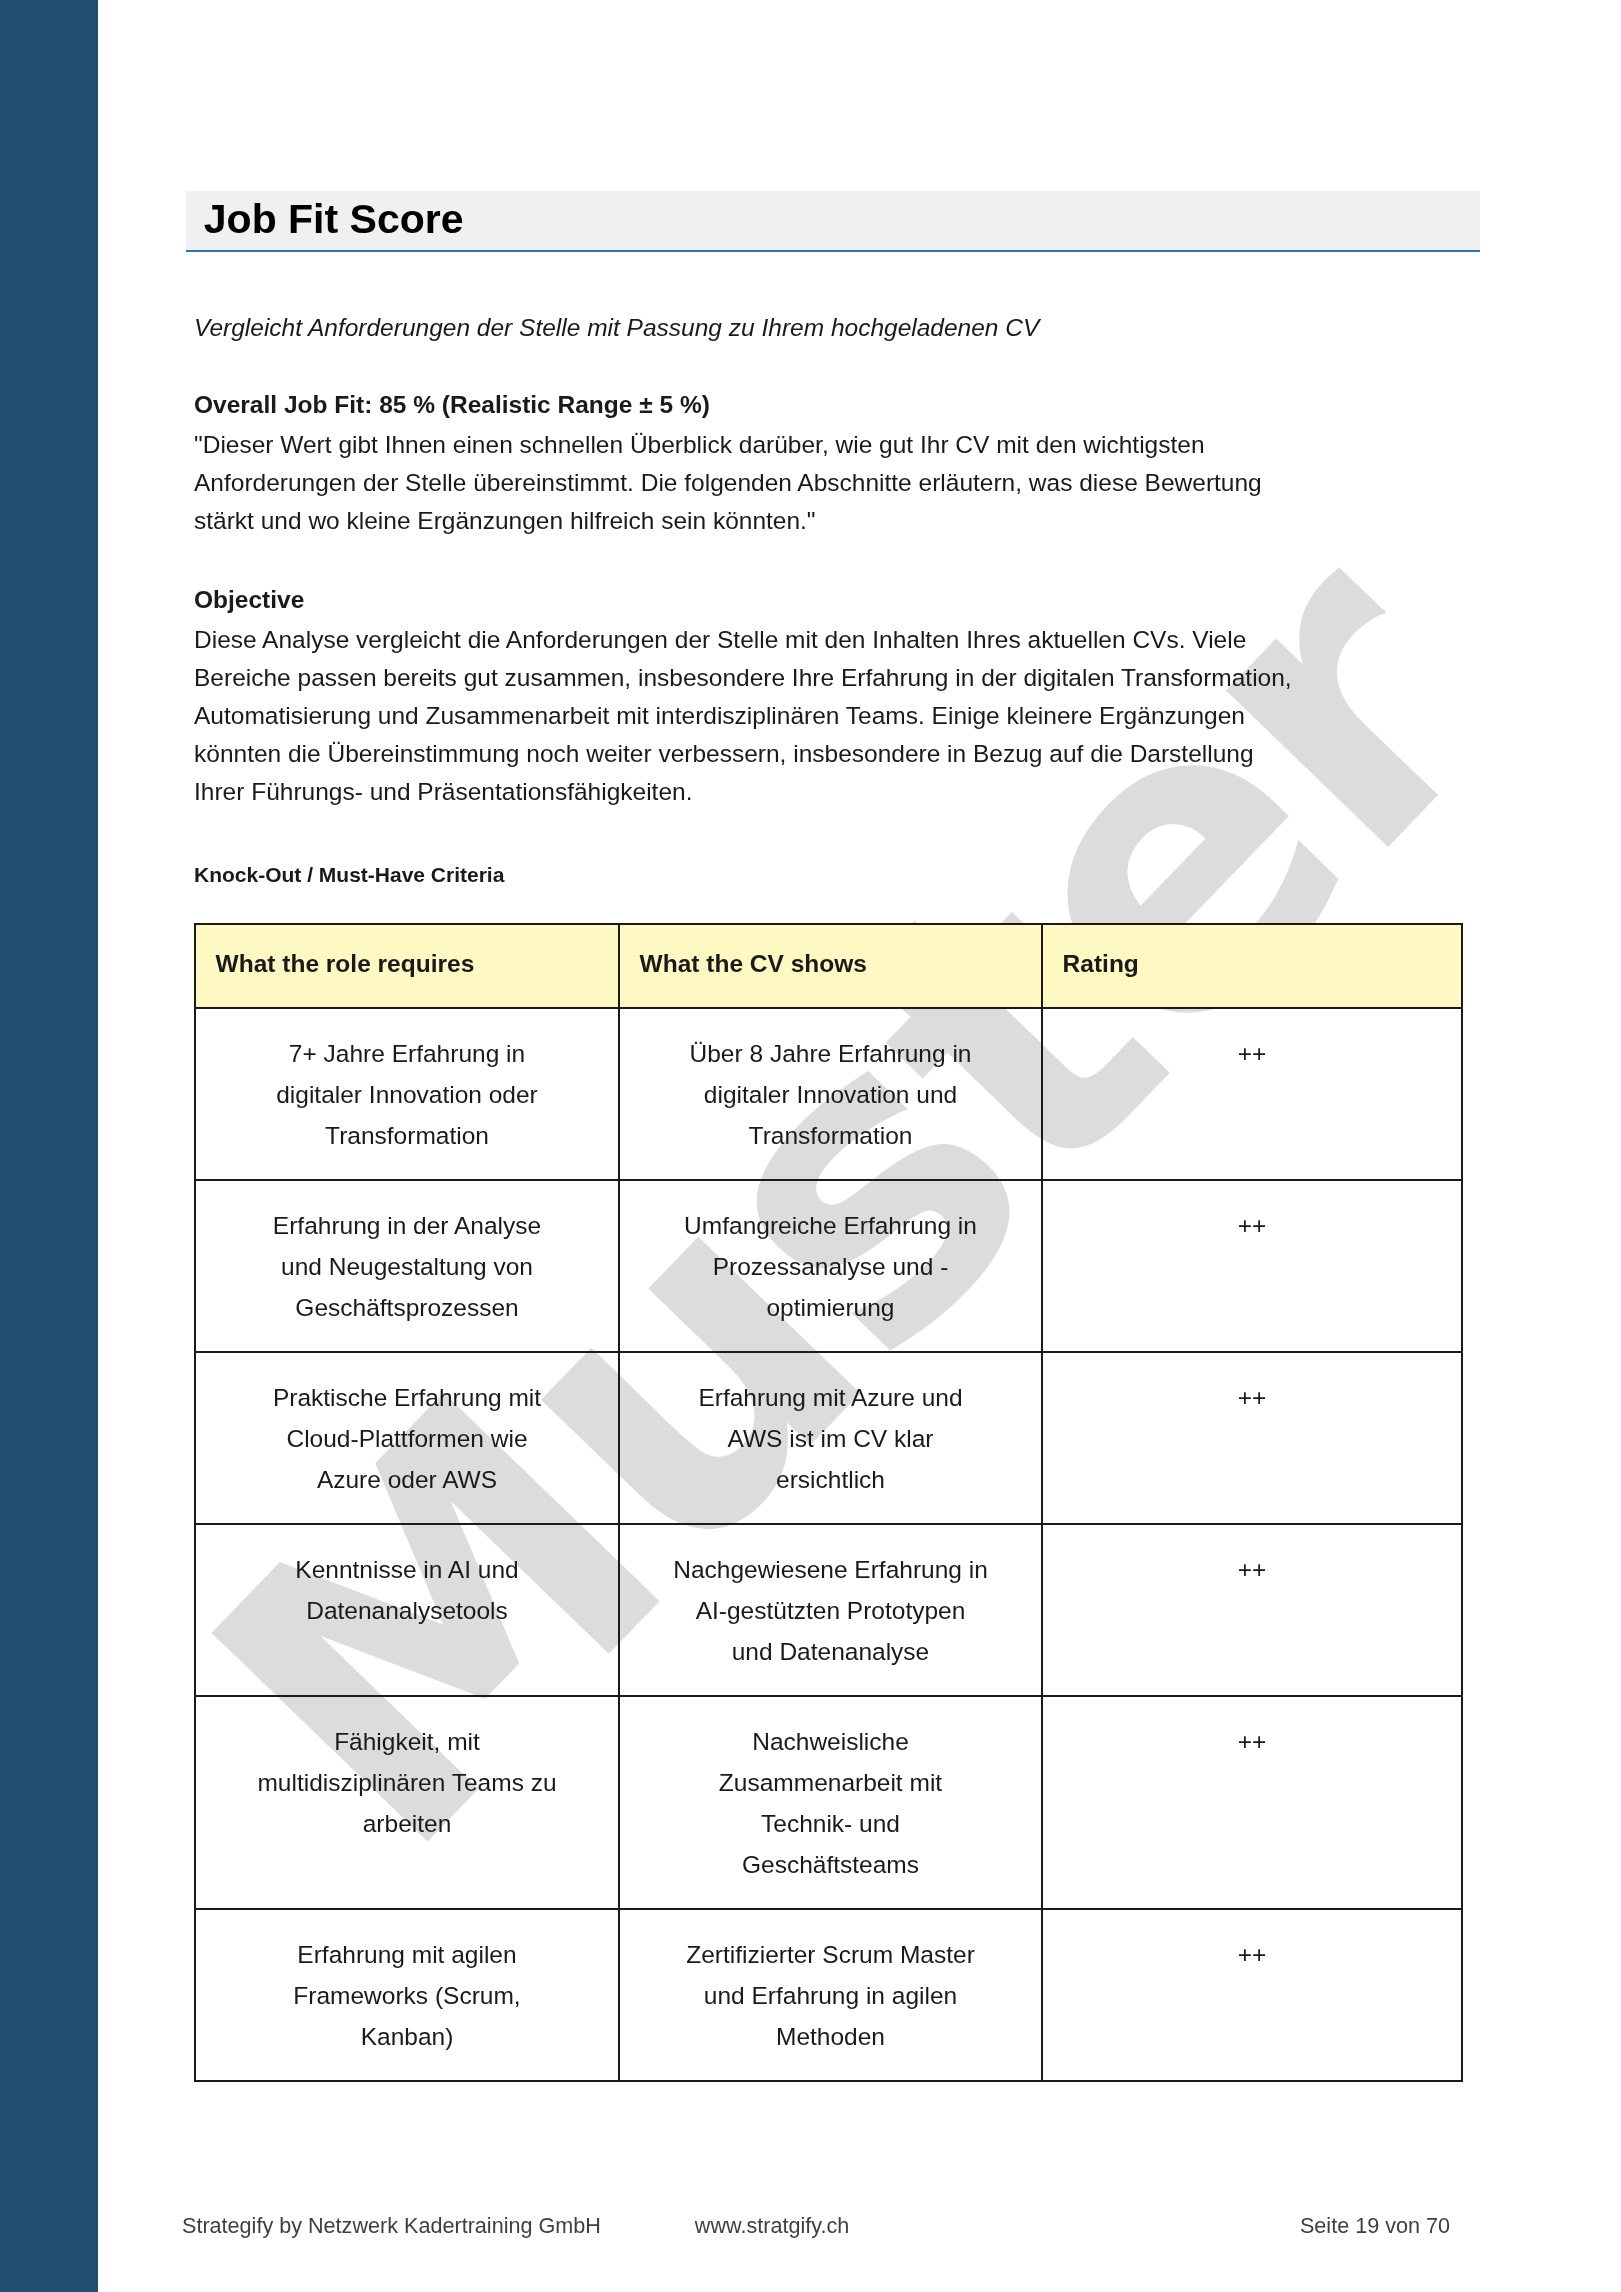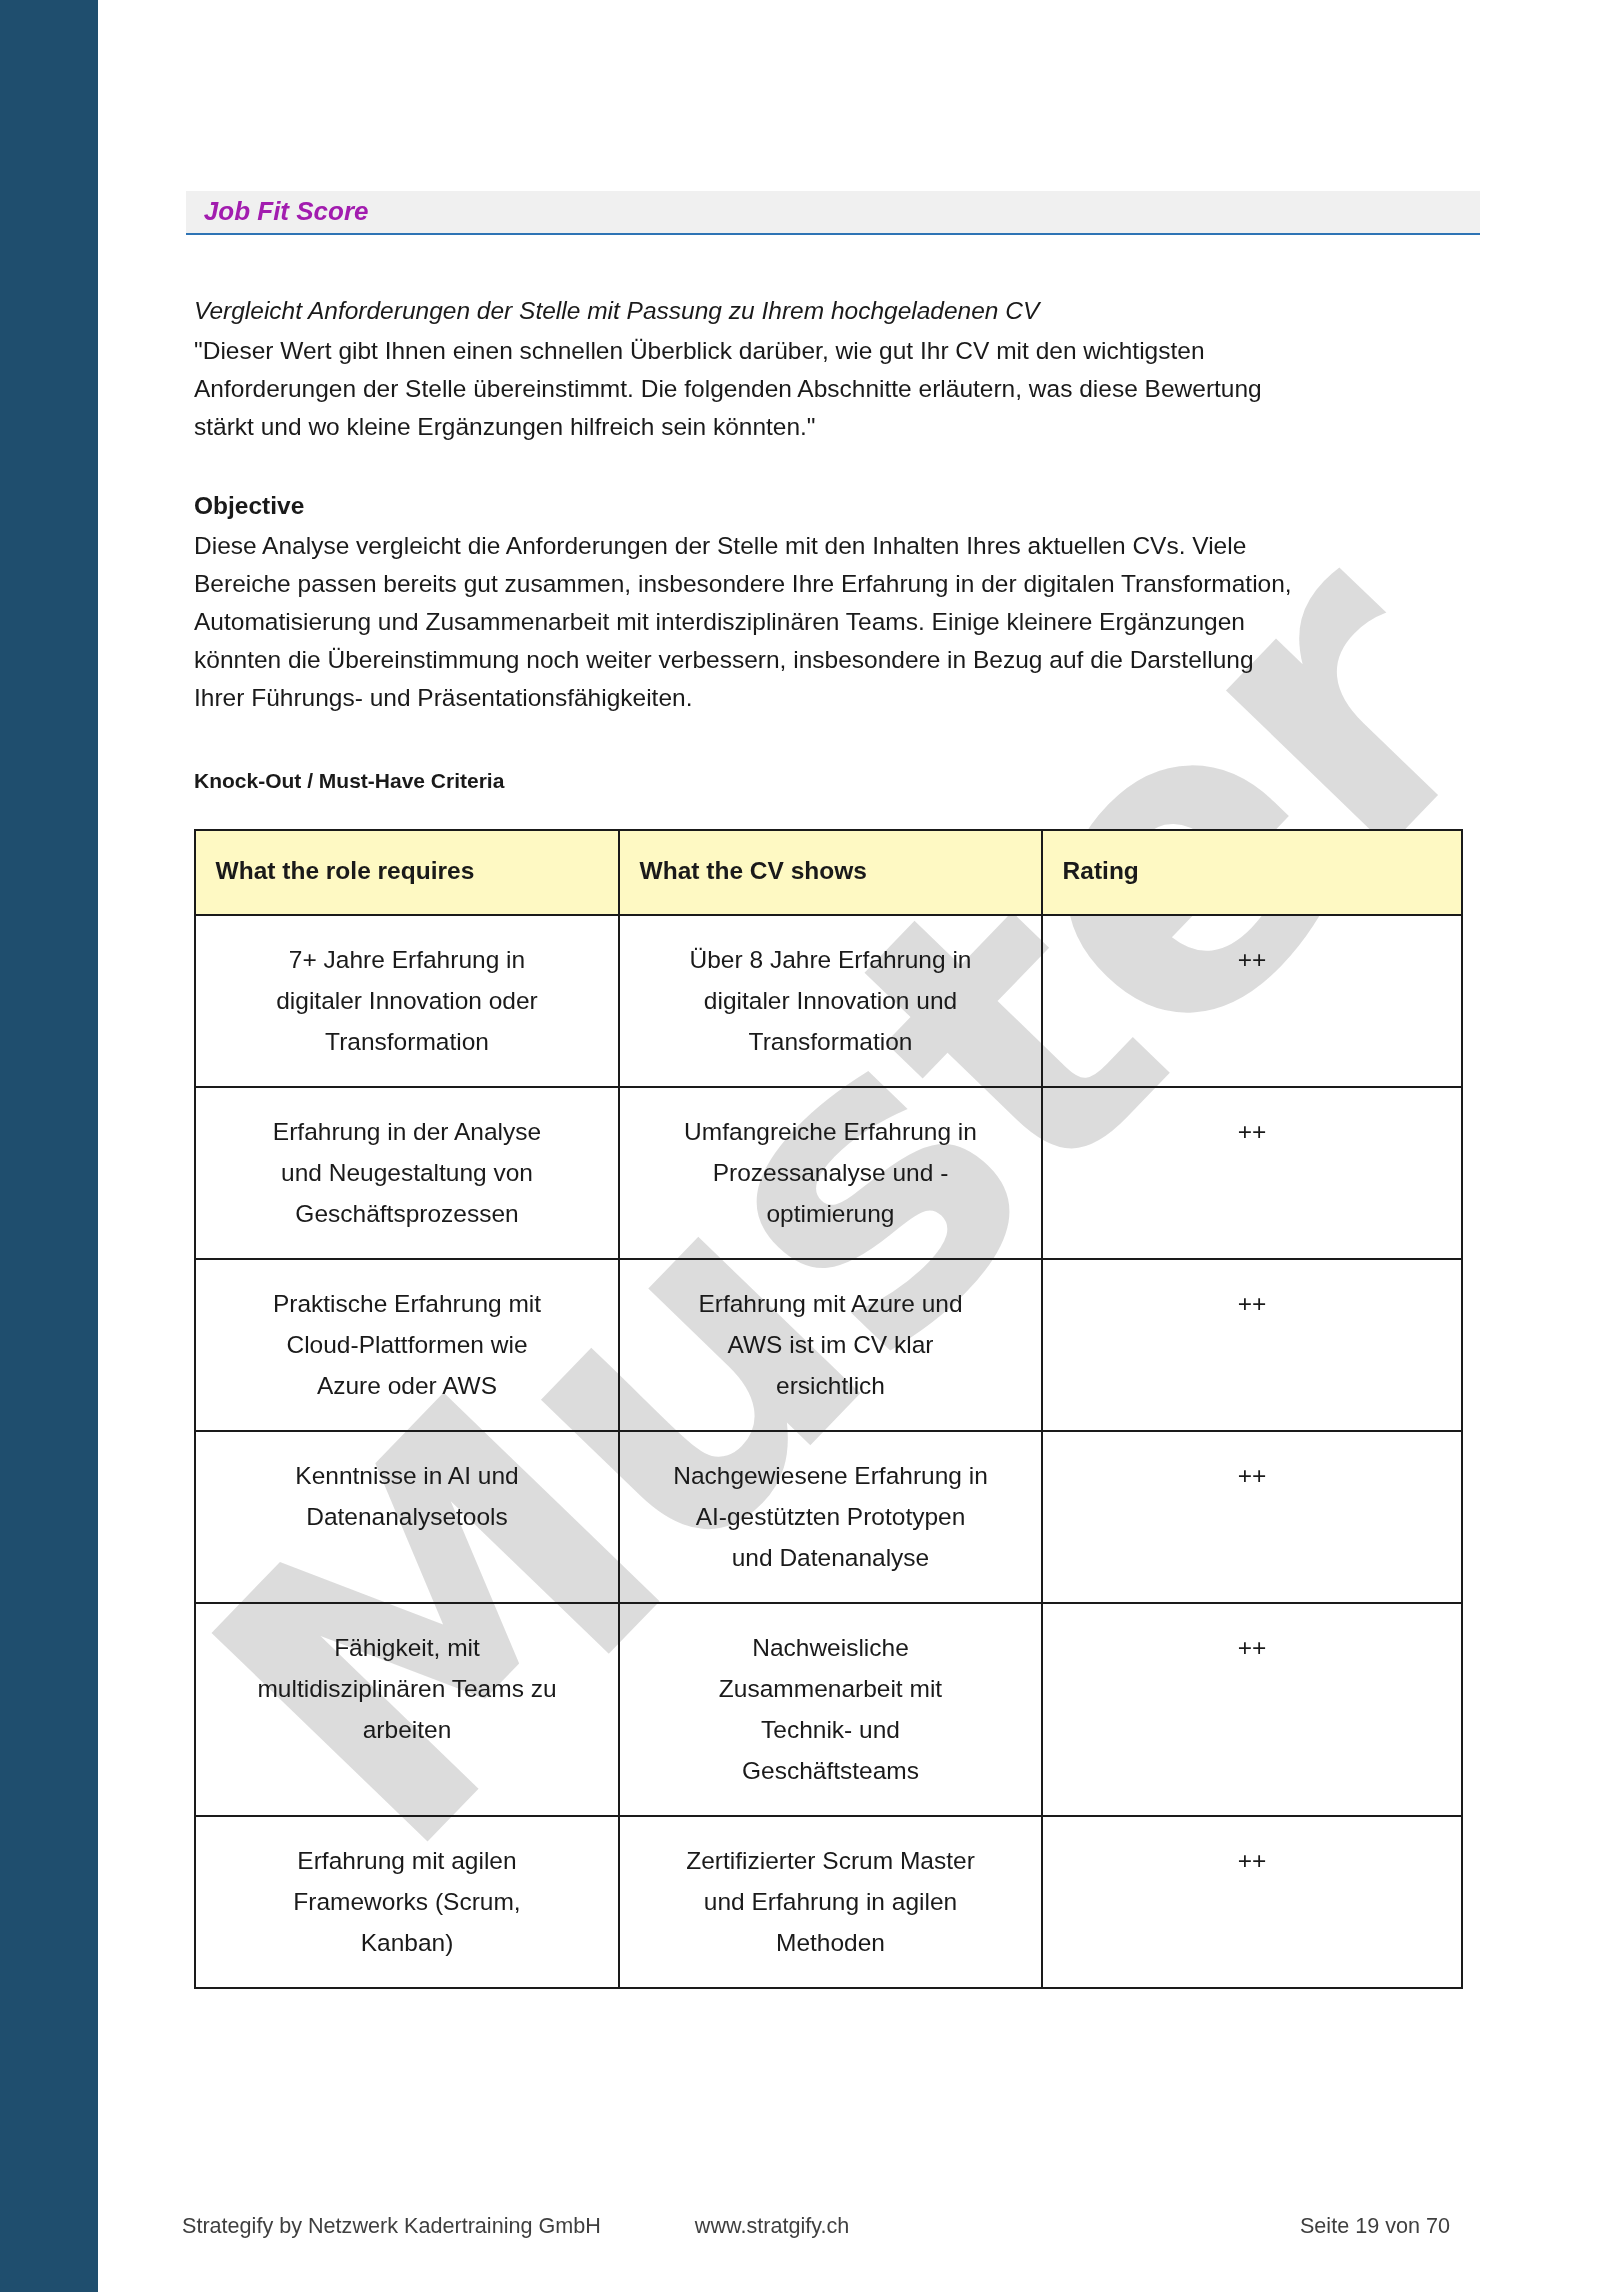--- a/index.html
+++ b/index.html
@@ -20,21 +20,21 @@
   }
   .content{
     position:absolute;left:194px;top:0;width:1268px;z-index:2;
   }
   .title-bar{
     margin-top:191px;margin-left:-7.8px;width:1257px;
     background:#f0f0f0;border-bottom:2.9px solid #2e74b5;
     padding:5.9px 19.6px 7.8px 17.6px;
   }
   .title-bar h1{
-    margin:0;font-size:26px;font-weight:bold;color:#a21caf;line-height:1.1;font-style:italic;
+    margin:0;font-size:41px;font-weight:bold;color:#000000;line-height:1.1;
   }
   .subtitle{
     margin-top:57px;font-style:italic;font-size:24.5px;line-height:38px;
   }
   .overall{
     margin-top:39px;font-weight:bold;font-size:24.5px;line-height:38px;
   }
   .para{
     margin-top:2px;font-size:24.5px;line-height:38px;white-space:pre-line;
   }
@@ -77,20 +77,21 @@
 <div class="watermark">Muster</div>
 
 <div class="content">
 
   <div class="title-bar">
     <h1>Job Fit Score</h1>
   </div>
 
   <div class="subtitle">Vergleicht Anforderungen der Stelle mit Passung zu Ihrem hochgeladenen CV</div>
 
+  <div class="overall">Overall Job Fit: 85 % (Realistic Range ± 5 %)</div>
 
   <div class="para">"Dieser Wert gibt Ihnen einen schnellen Überblick darüber, wie gut Ihr CV mit den wichtigsten
 Anforderungen der Stelle übereinstimmt. Die folgenden Abschnitte erläutern, was diese Bewertung
 stärkt und wo kleine Ergänzungen hilfreich sein könnten."</div>
 
   <div class="section-heading">Objective</div>
 
   <div class="para">Diese Analyse vergleicht die Anforderungen der Stelle mit den Inhalten Ihres aktuellen CVs. Viele
 Bereiche passen bereits gut zusammen, insbesondere Ihre Erfahrung in der digitalen Transformation,
 Automatisierung und Zusammenarbeit mit interdisziplinären Teams. Einige kleinere Ergänzungen

